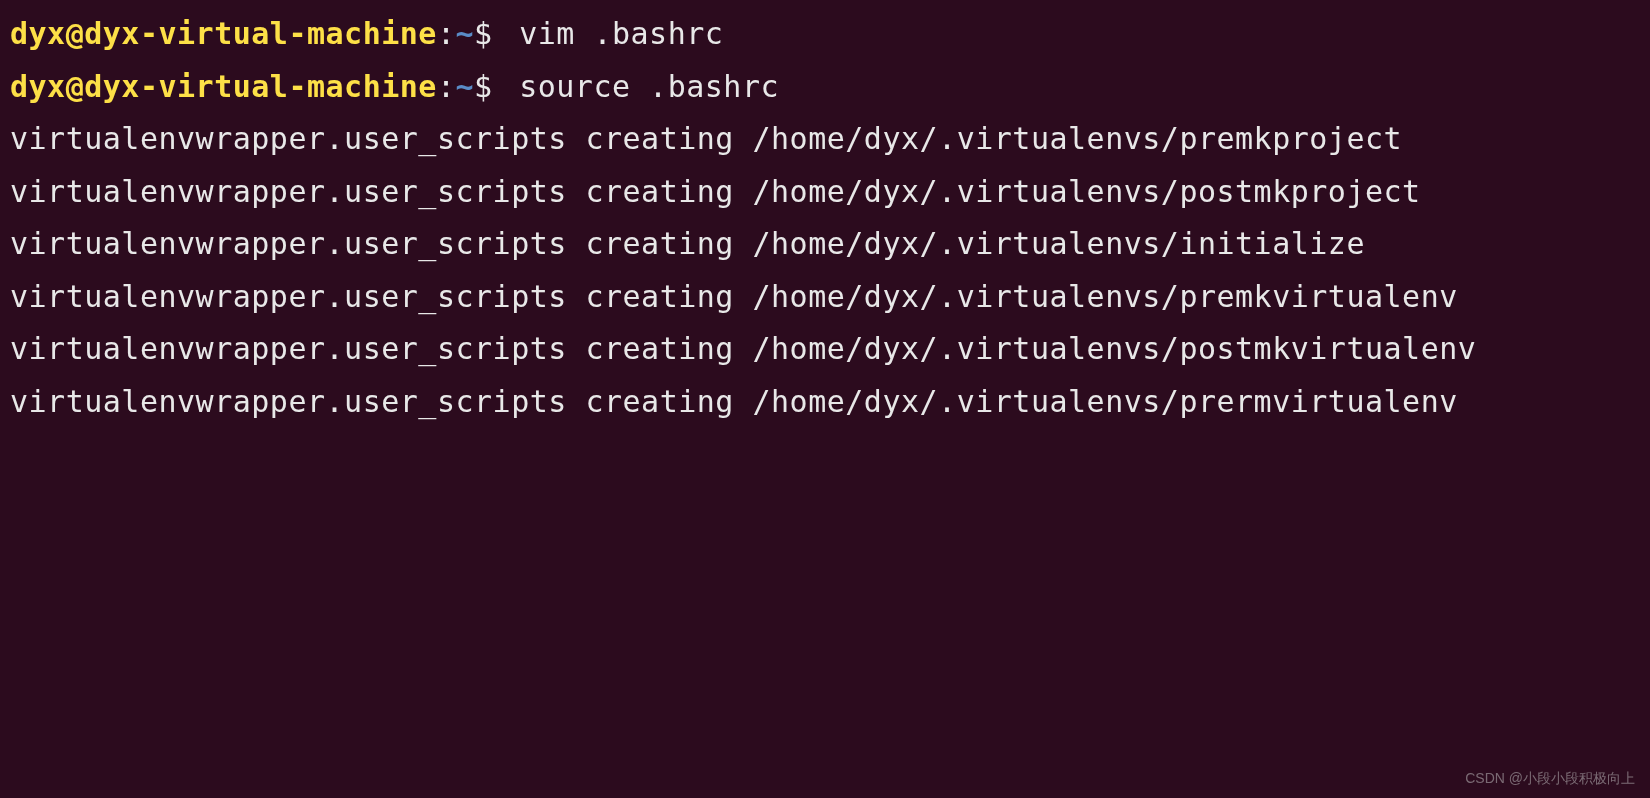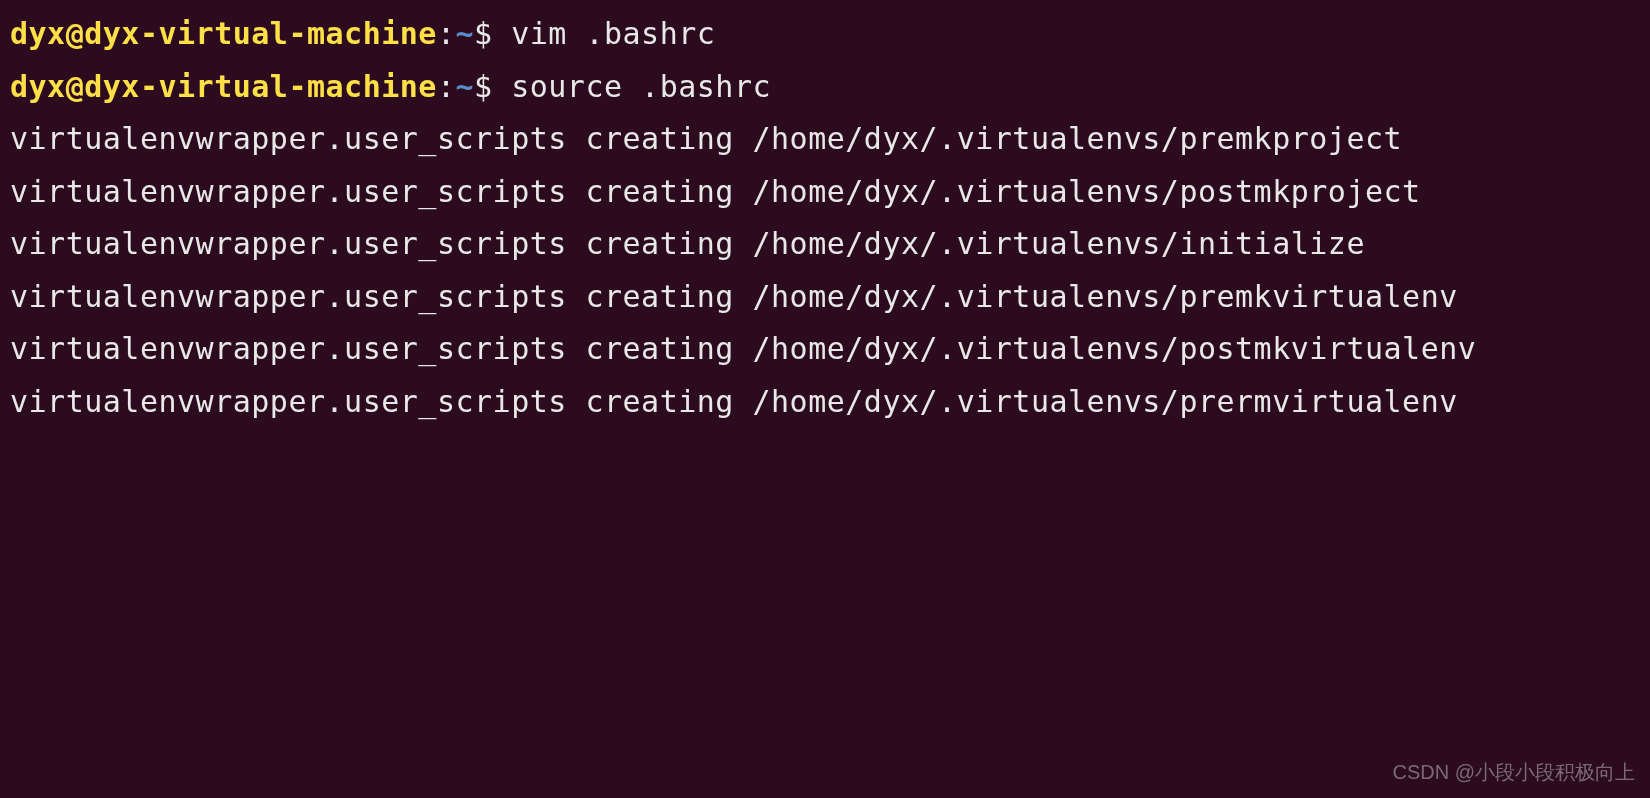--- a/index.html
+++ b/index.html
@@ -33,31 +33,32 @@
     }
     .prompt-path {
       color: #5a8cc7;
       font-weight: bold;
     }
     .prompt-dollar {
       color: #e8e8e8;
     }
     .command {
       color: #e8e8e8;
+      margin-left: 8px;
     }
     .output {
       color: #e8e8e8;
       text-align: center;
     }
     .watermark {
       position: absolute;
       bottom: 8px;
       right: 15px;
       color: rgba(200, 200, 200, 0.5);
-      font-size: 20px;
+      font-size: 14px;
       font-family: sans-serif;
       letter-spacing: 0;
     }
   </style>
 </head>
 <body>
 
 <div class="terminal" id="terminal"><div><span class="prompt-user">dyx@dyx-virtual-machine</span><span class="prompt-colon">:</span><span class="prompt-path">~</span><span class="prompt-dollar">$ </span><span class="command">vim .bashrc</span></div><div><span class="prompt-user">dyx@dyx-virtual-machine</span><span class="prompt-colon">:</span><span class="prompt-path">~</span><span class="prompt-dollar">$ </span><span class="command">source .bashrc</span></div><div><span class="output">virtualenvwrapper.user_scripts creating /home/dyx/.virtualenvs/premkproject</span></div><div><span class="output">virtualenvwrapper.user_scripts creating /home/dyx/.virtualenvs/postmkproject</span></div><div><span class="output">virtualenvwrapper.user_scripts creating /home/dyx/.virtualenvs/initialize</span></div><div><span class="output">virtualenvwrapper.user_scripts creating /home/dyx/.virtualenvs/premkvirtualenv</span></div><div><span class="output">virtualenvwrapper.user_scripts creating /home/dyx/.virtualenvs/postmkvirtualenv</span></div><div><span class="output">virtualenvwrapper.user_scripts creating /home/dyx/.virtualenvs/prermvirtualenv</span></div></div>
 
 <div class="watermark">CSDN @小段小段积极向上</div>

